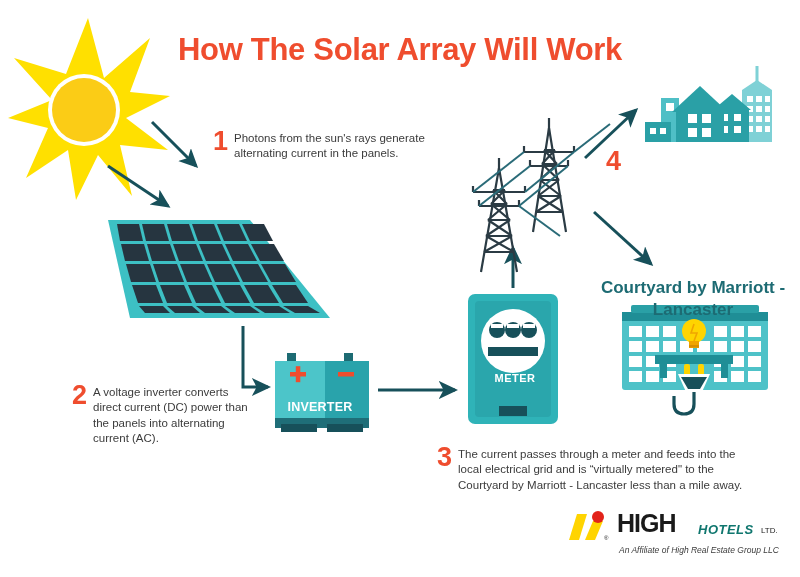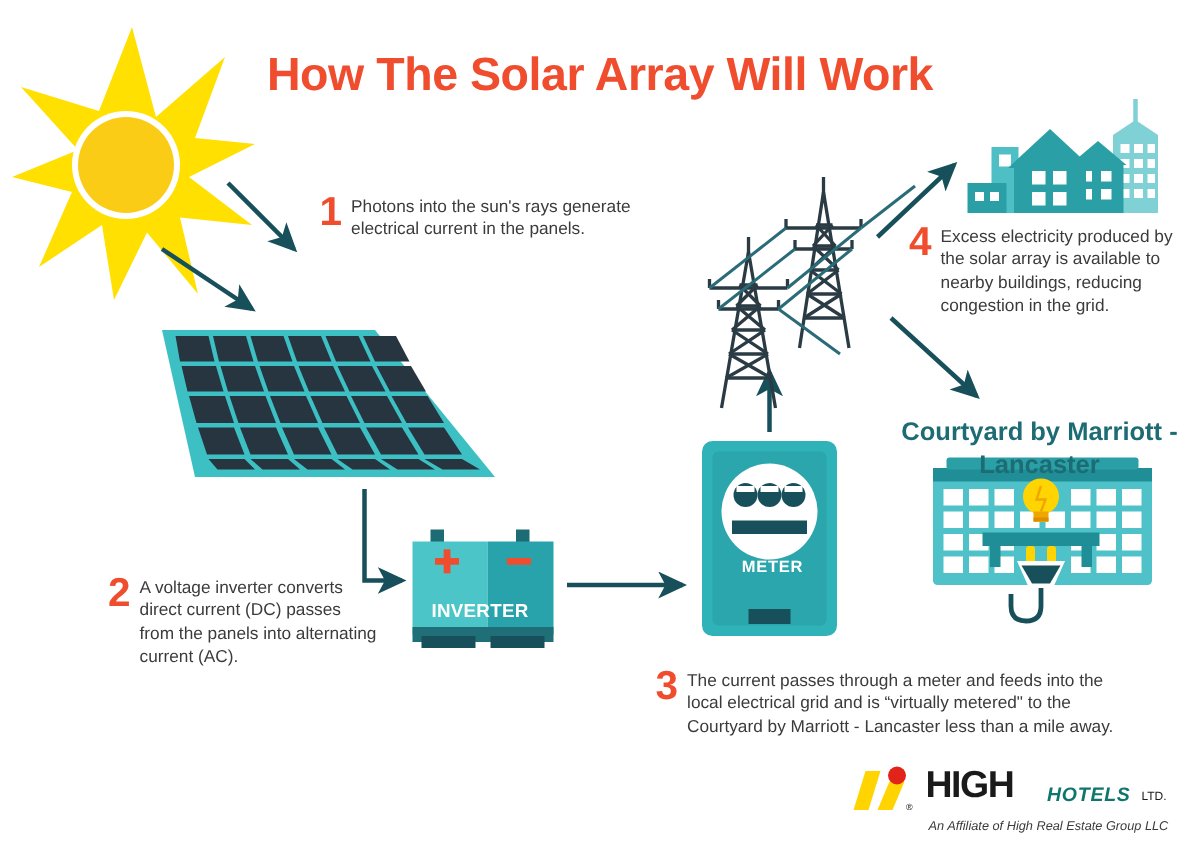--- a/index.html
+++ b/index.html
@@ -370,36 +370,35 @@
   </svg>
 
   <div class="abs inverter-label" id="inverter-label">INVERTER</div>
 
   <div class="abs meter-label" id="meter-label">METER</div>
 
   <div class="abs" id="courtyard-label">Courtyard by Marriott - Lancaster</div>
 
   <div class="abs step" id="step1">
     <span class="step-num">1</span>
-    <span class="step-text">Photons into the sun's rays generate electrical current in the panels.</span>
+    <span class="step-text">Photons from the sun's rays generate alternating current in the panels.</span>
   </div>
 
   <div class="abs step" id="step2">
     <span class="step-num">2</span>
-    <span class="step-text">A voltage inverter converts direct current (DC) passes from the panels into alternating current (AC).</span>
+    <span class="step-text">A voltage inverter converts direct current (DC) power than the panels into alternating current (AC).</span>
   </div>
 
   <div class="abs step" id="step3">
     <span class="step-num">3</span>
     <span class="step-text">The current passes through a meter and feeds into the local electrical grid and is “virtually metered" to the Courtyard by Marriott - Lancaster less than a mile away.</span>
   </div>
 
   <div class="abs step" id="step4">
     <span class="step-num">4</span>
-    <span class="step-text">Excess electricity produced by the solar array is available to nearby buildings, reducing congestion in the grid.</span>
   </div>
 
   <div class="abs" id="logo">
     <svg width="50" height="34" style="position:absolute;left:0;top:1px;">
       <polygon points="4,30 12,4 22,4 14,30" fill="#ffd400"></polygon>
       <polygon points="20,30 28,11 38,11 30,30" fill="#ffd400"></polygon>
       <circle cx="33" cy="7" r="6" fill="#e2231a"></circle>
       <text x="39" y="30" font-family="'Liberation Sans',sans-serif" font-size="6" fill="#1a1a1a">®</text>
     </svg>
     <div id="logo-wordmark">HIGH</div>

